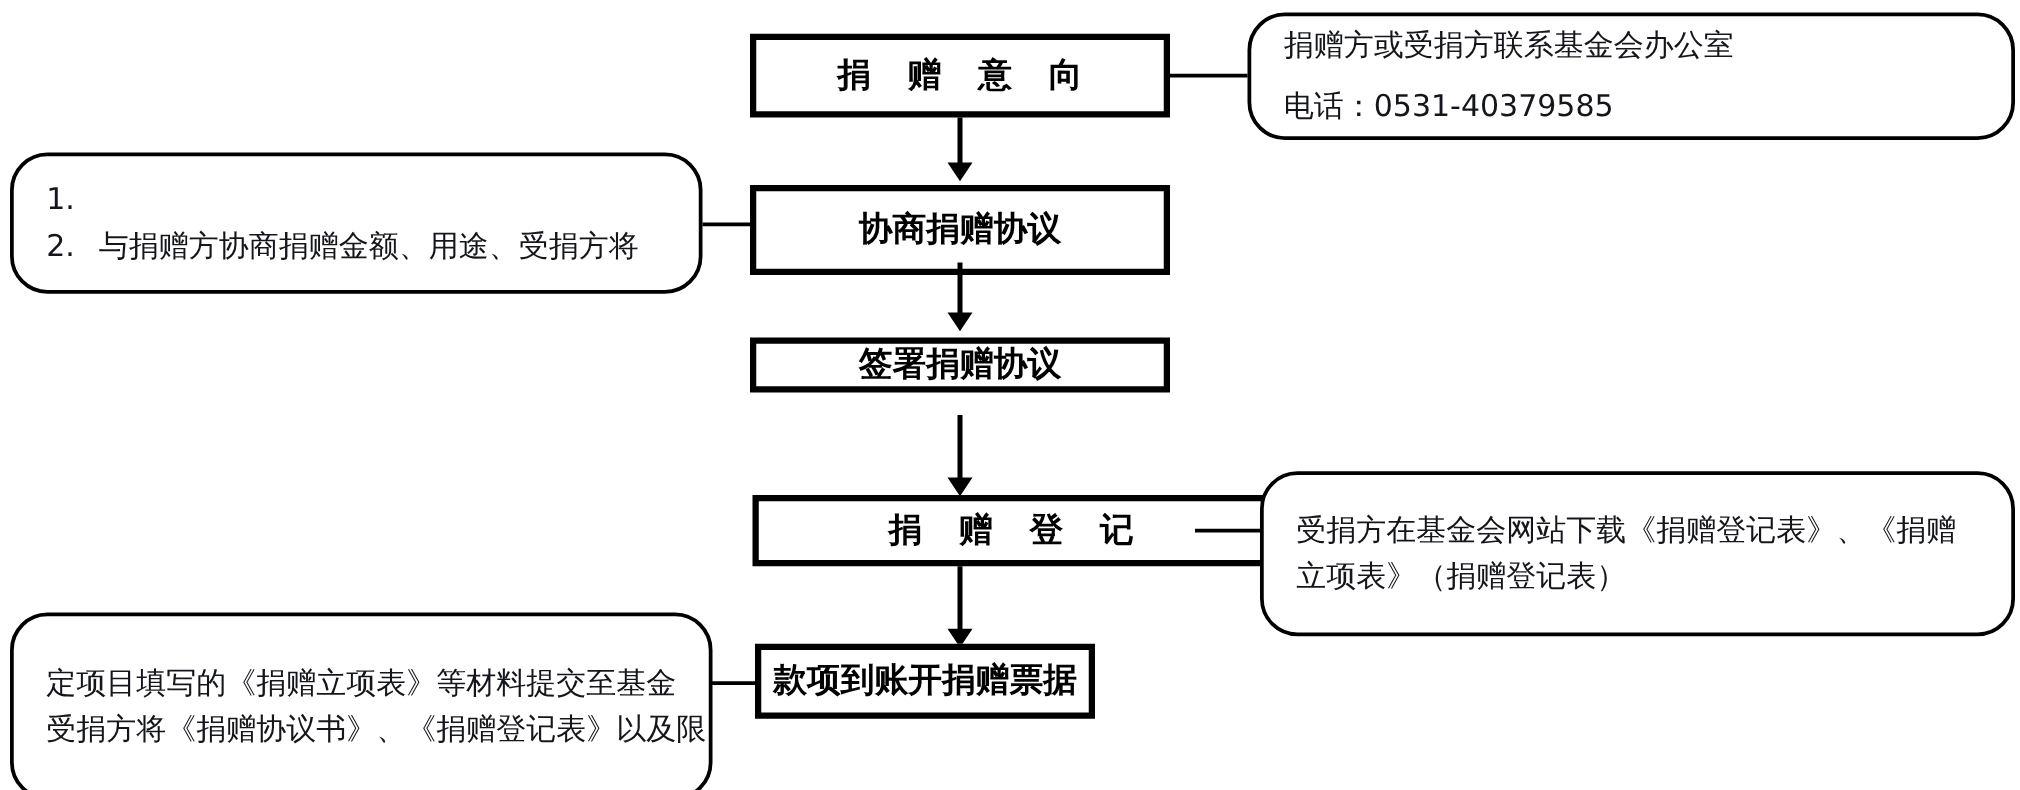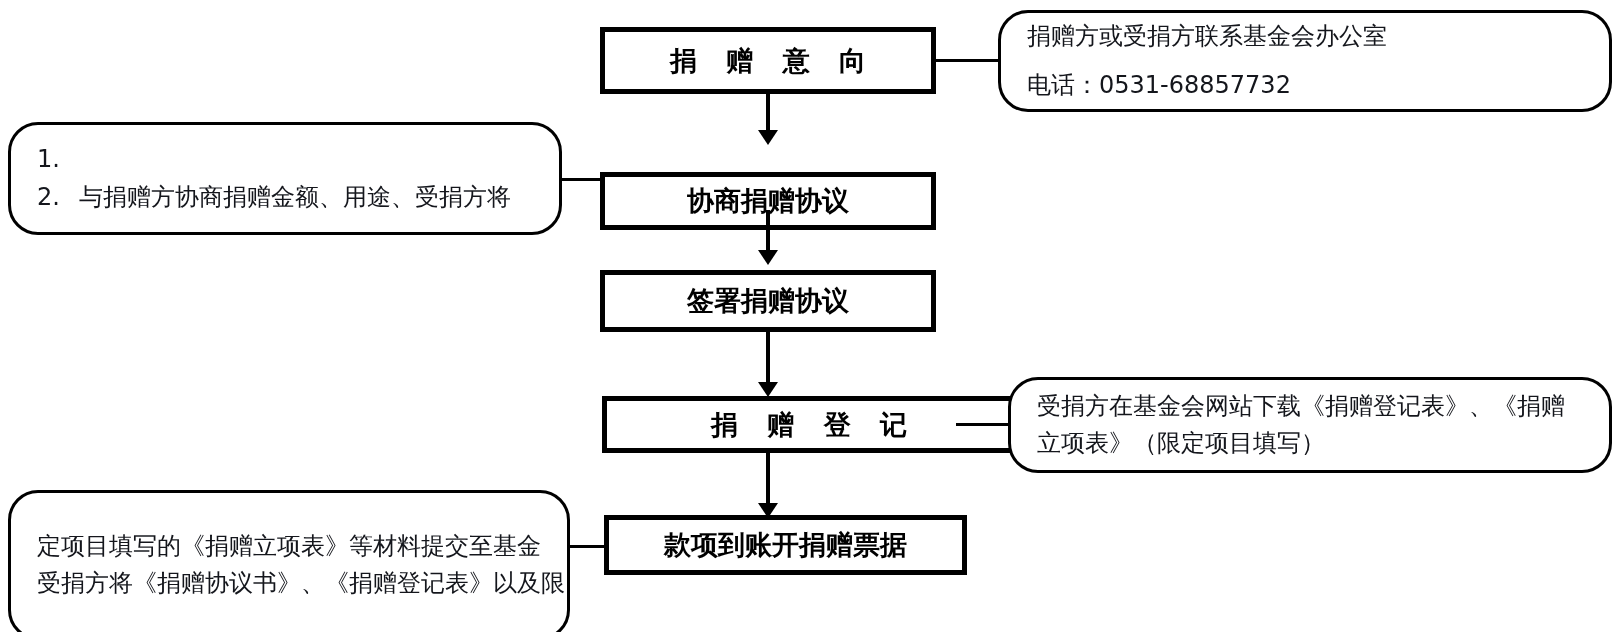--- a/index.html
+++ b/index.html
@@ -93,63 +93,63 @@
 <body>
 
 <div id="canvas">
 
   <div class="proc spaced" style="left:600px; top:27px; width:336px; height:67px;">捐 赠 意 向</div>
 
   <div class="hline" style="left:936px; top:59px; width:62px;"></div>
 
   <div class="note" style="left:998px; top:10px; width:614px; height:102px;gap:12px;">
     <div class="ln">捐赠方或受捐方联系基金会办公室</div>
-    <div class="ln">电话：0531-68857732</div>
+    <div class="ln">电话：0531-40379585</div>
   </div>
 
   <div class="vline" style="left:766px; top:94px; height:38px;"></div>
   <div class="arrowhead" style="left:758px; top:130px;"></div>
 
-  <div class="proc" style="left:600px; top:148px; width:336px; height:58px;margin-top:24px;">协商捐赠协议</div>
+  <div class="proc" style="left:600px; top:148px; width:336px; height:72px;">协商捐赠协议</div>
 
   <div class="hline" style="left:562px; top:178px; width:40px;"></div>
 
   <div class="note" style="left:8px; top:122px; width:554px; height:113px;">
     <ul class="numlist">
       <li>
         <span class="idx">1.</span>
       </li>
       <li>
         <span class="idx">2.</span>
         <span>与捐赠方协商捐赠金额、用途、受捐方将</span>
       </li>
     </ul>
   </div>
 
   <div class="vline" style="left:766px; top:210px; height:42px;"></div>
   <div class="arrowhead" style="left:758px; top:250px;"></div>
 
-  <div class="proc" style="left:600px; top:270px; width:336px; height:62px;">签署捐赠协议</div>
+  <div class="proc" style="left:600px; top:270px; width:336px; height:44px;">签署捐赠协议</div>
 
   <div class="vline" style="left:766px; top:332px; height:52px;"></div>
   <div class="arrowhead" style="left:758px; top:382px;"></div>
 
   <div class="proc spaced" style="left:602px; top:396px; width:414px; height:57px;">捐 赠 登 记</div>
 
   <div class="hline" style="left:956px; top:423px; width:52px;"></div>
 
-  <div class="note" style="left:1008px; top:377px; width:604px; height:96px;">
+  <div class="note" style="left:1008px; top:377px; width:604px; height:132px;">
     <div class="ln">受捐方在基金会网站下载《捐赠登记表》、《捐赠</div>
-    <div class="ln">立项表》（限定项目填写）</div>
+    <div class="ln">立项表》（捐赠登记表）</div>
   </div>
 
   <div class="vline" style="left:766px; top:453px; height:52px;"></div>
   <div class="arrowhead" style="left:758px; top:503px;"></div>
 
-  <div class="proc" style="left:604px; top:515px; width:363px; height:60px;">款项到账开捐赠票据</div>
+  <div class="proc" style="left:604px; top:515px; width:272px; height:60px;">款项到账开捐赠票据</div>
 
   <div class="hline" style="left:568px; top:545px; width:38px;"></div>
 
   <div class="note" style="left:8px; top:490px; width:562px; height:150px;">
     <div class="ln">定项目填写的《捐赠立项表》等材料提交至基金</div>
     <div class="ln">受捐方将《捐赠协议书》、《捐赠登记表》以及限</div>
   </div>
 
 </div>
 

